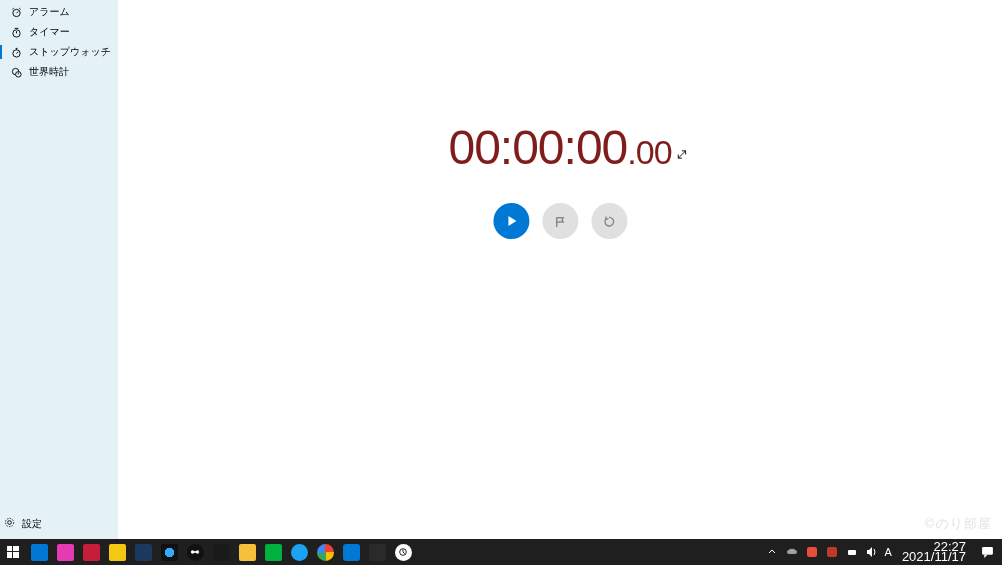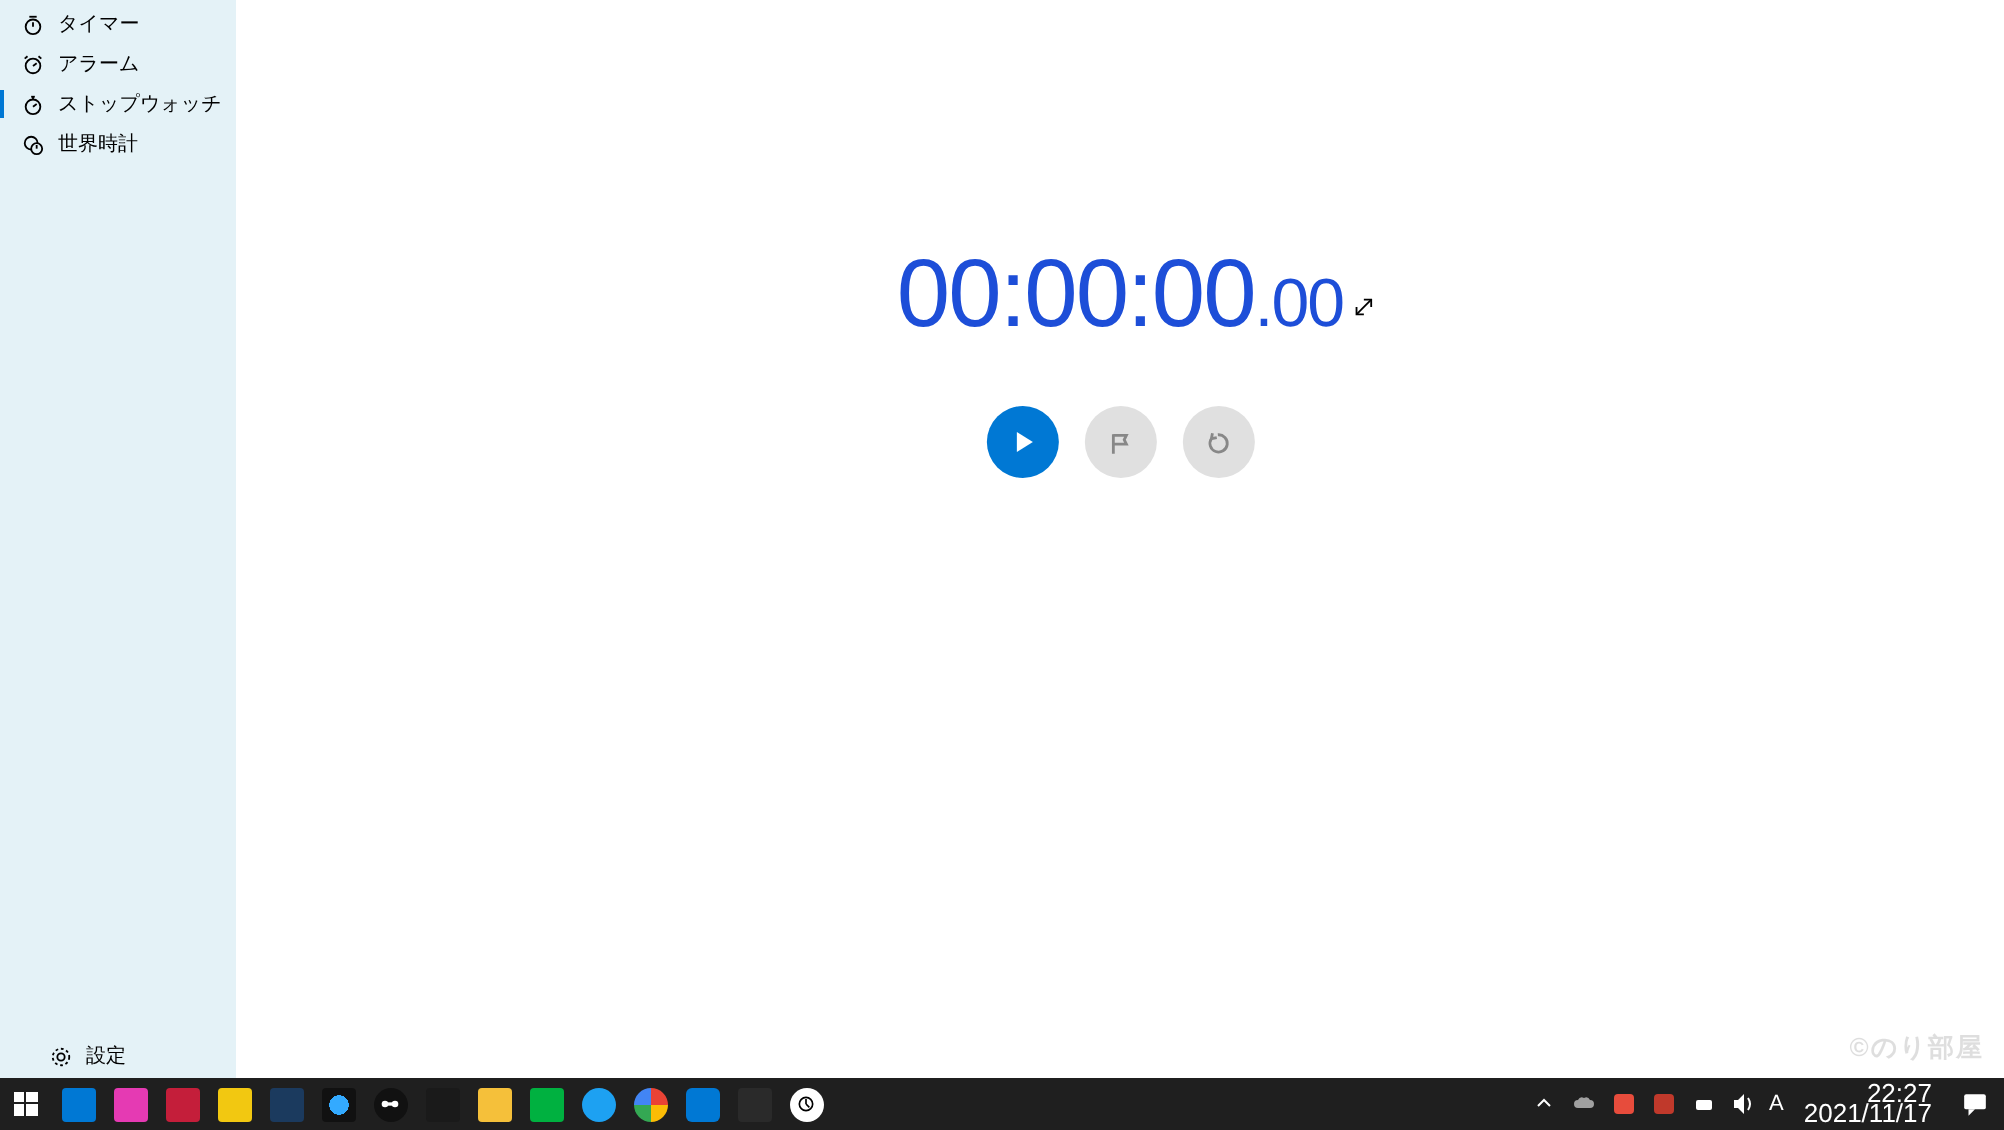--- a/index.html
+++ b/index.html
@@ -77,23 +77,22 @@
     .sidebar-item .icon {
       width: 14px;
       display: flex;
       justify-content: center;
       margin-right: 6px;
     }
     .sidebar-item .icon svg { width: 11px; height: 11px; }
     .sidebar-spacer { flex: 1; }
     .settings-item {
       display: flex;
-      align-items: center;
       height: 22px;
-      padding-left: 23px;
+      padding-left: 2px;
       font-size: 10px;
       color: #000;
     }
     .settings-item .icon { width: 14px; margin-right: 6px; display:flex; justify-content:center; }
     .settings-item .icon svg { width: 11px; height: 11px; }
     .main {
       flex: 1;
       position: relative;
       background: #ffffff;
     }
@@ -101,21 +100,21 @@
       position: absolute;
       left: 50%;
       transform: translateX(-50%);
       top: 120px;
       text-align: center;
     }
     .time-display {
       font-weight: 300;
       font-size: 48px;
       letter-spacing: -1px;
-      color: #1d4ed8;
+      color: #7f1d1d;
       white-space: nowrap;
       text-align: center;
       position: relative;
     }
     .time-big { font-size: 48px; }
     .time-small { font-size: 34px; vertical-align: baseline; }
     .time-labels {
       display: flex;
       font-size: 9px;
       color: #222;
@@ -147,21 +146,20 @@
     .ctrl-play svg { fill: #fff; width: 12px; height: 12px; }
     .ctrl-disabled { background: #e0e0e0; }
     .ctrl-disabled svg { stroke: #888; fill: none; width: 13px; height: 13px; }
     .watermark {
       position: absolute;
       right: 10px;
       bottom: 32px;
       font-size: 13px;
       color: rgba(0,0,0,0.13);
       letter-spacing: 1px;
-      font-weight: bold;
     }
     .taskbar {
       position: absolute;
       left: 0; right: 0; bottom: 0;
       height: 26px;
       background: #1f1f1f;
       display: flex;
       align-items: center;
     }
     .tb-start {
@@ -205,42 +203,42 @@
     }
     .tb-action svg { width: 13px; height: 13px; fill:#fff; }
   </style>
 </head>
 <body>
 
 <div class="window">
 
   <div class="body">
     <div class="sidebar">
-
-      <div class="sidebar-item">
-        <span class="icon">
-          <svg viewBox="0 0 12 12" fill="none" stroke="#000" stroke-width="1">
-              <circle cx="6" cy="7" r="4"></circle>
-              <line x1="6" y1="7" x2="6" y2="4.5"></line>
-              <line x1="4" y1="1.5" x2="8" y2="1.5"></line>
-            </svg>
-        </span>
-        <span>タイマー</span>
-      </div>
 
       <div class="sidebar-item">
         <span class="icon">
           <svg viewBox="0 0 12 12" fill="none" stroke="#000" stroke-width="1">
               <circle cx="6" cy="6.5" r="4"></circle>
               <line x1="6" y1="6.5" x2="8" y2="5"></line>
               <line x1="1.5" y1="2.5" x2="3" y2="1.2"></line>
               <line x1="10.5" y1="2.5" x2="9" y2="1.2"></line>
             </svg>
         </span>
         <span>アラーム</span>
+      </div>
+
+      <div class="sidebar-item">
+        <span class="icon">
+          <svg viewBox="0 0 12 12" fill="none" stroke="#000" stroke-width="1">
+              <circle cx="6" cy="7" r="4"></circle>
+              <line x1="6" y1="7" x2="6" y2="4.5"></line>
+              <line x1="4" y1="1.5" x2="8" y2="1.5"></line>
+            </svg>
+        </span>
+        <span>タイマー</span>
       </div>
 
       <div class="sidebar-item selected">
         <span class="icon">
           <svg viewBox="0 0 12 12" fill="none" stroke="#000" stroke-width="1">
               <circle cx="6" cy="7" r="4"></circle>
               <line x1="6" y1="7" x2="8" y2="5.5"></line>
               <line x1="5" y1="1.5" x2="7" y2="1.5"></line>
               <line x1="6" y1="1.5" x2="6" y2="3"></line>
             </svg>

